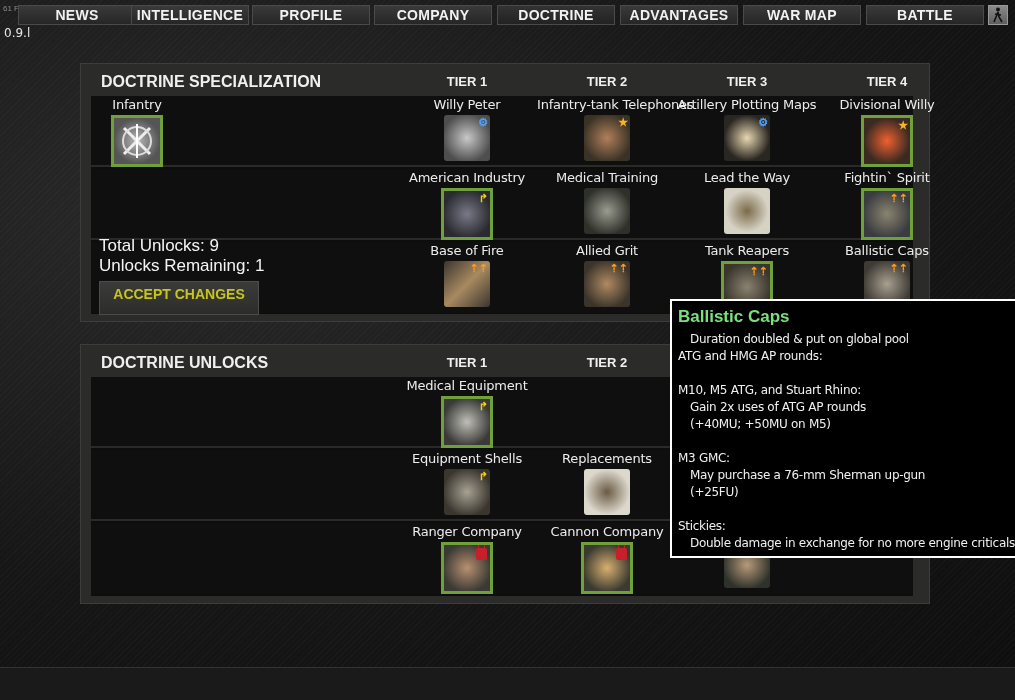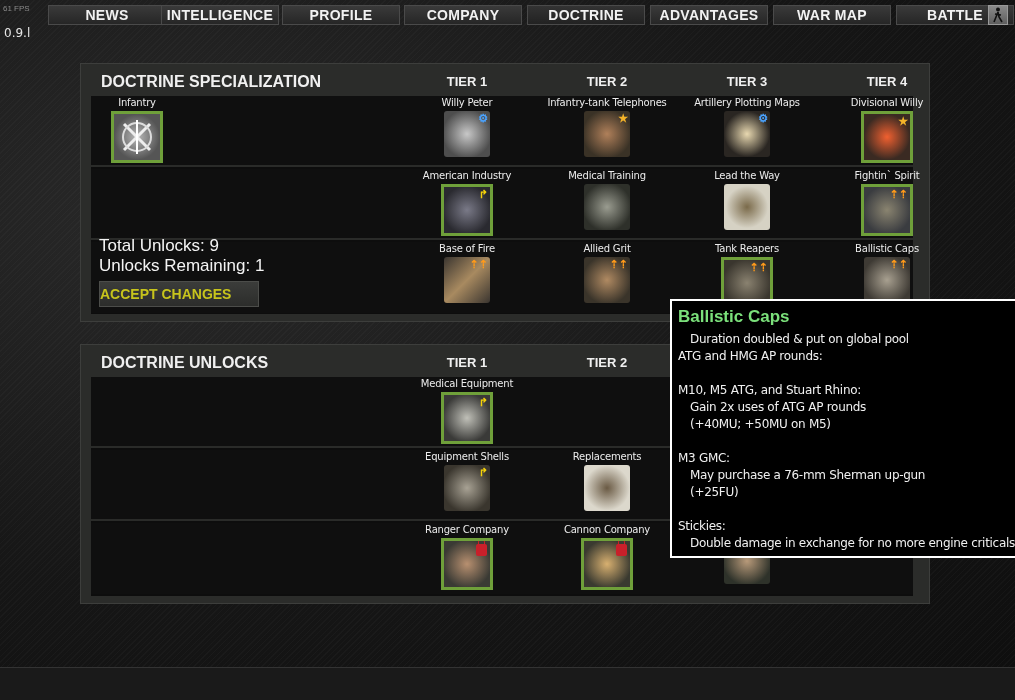--- a/index.html
+++ b/index.html
@@ -11,54 +11,54 @@
     font-family: "Liberation Sans", sans-serif; color:#fff;
   }
   .fps { position:absolute; left:3px; top:4px; font-size:8px; color:#8a8a8a; }
   .version { position:absolute; left:4px; top:26px; font-size:12px; color:#e6e6e6; font-family:"DejaVu Sans", sans-serif; }
   .topnav { position:absolute; top:5px; left:6px; height:20px; }
   .navbtn {
     position:absolute; top:0; height:20px; width:118px;
     background:linear-gradient(#3a3a3a, #262626);
     border:1px solid #4a4a4a; box-sizing:border-box;
     font-weight:bold; font-size:14px; color:#f2f2f2; text-align:center; line-height:19px;
-    letter-spacing:0.3px; cursor:pointer;margin-left:30px;
+    letter-spacing:0.3px; cursor:pointer;
   }
   .navbtn.active { background:linear-gradient(#333,#222); }
   .person-btn {
     position:absolute; left:988px; top:5px; width:20px; height:20px; box-sizing:border-box;
     background:linear-gradient(#8a8a8a,#5e5e5e); border:1px solid #999;
     display:flex; align-items:center; justify-content:center;
   }
 
   .panel {
     position:absolute; left:80px; width:850px;
     background:#2b2c2a; border:1px solid #3d3e3c; box-sizing:border-box;
   }
   .panel .ptitle { position:absolute; left:20px; font-weight:bold; font-size:16px; color:#f0f0f0; }
   .panel .tier { position:absolute; font-weight:bold; font-size:13px; color:#f0f0f0; width:100px; text-align:center; }
   .rows { position:absolute; left:10px; right:16px; background:#0d0d0d; }
   .row { position:absolute; left:0; right:0; height:71px; background:#0f0f0f; border-bottom:2px solid #2a2b29; box-sizing:border-box; }
 
   .cell { position:absolute; width:140px; text-align:center; }
-  .cell .lbl { font-size:10px; color:#ececec; white-space:nowrap; display:block; font-family:"DejaVu Sans", sans-serif; letter-spacing:-0.2px; }
+  .cell .lbl { font-size:13px; color:#ececec; white-space:nowrap; display:block; font-family:"DejaVu Sans", sans-serif; letter-spacing:-0.2px; }
   .icon {
     display:block; margin:3px auto 0; width:46px; height:46px; box-sizing:border-box;
     border-radius:3px; position:relative; overflow:hidden;
   }
   .icon.sel { border:3px solid #6fa03a; border-radius:0; }
   .badge { position:absolute; right:2px; top:2px; font-size:11px; line-height:11px; font-weight:bold; }
   .lock { position:absolute; right:3px; top:3px; width:11px; height:12px; background:#c8202a; border-radius:2px; }
   .lock:before { content:""; position:absolute; left:2px; top:-5px; width:5px; height:5px; border:1px solid #c8202a; border-bottom:none; border-radius:4px 4px 0 0; }
 
   .stats { position:absolute; left:18px; top:172px; font-weight:normal; font-size:17px; line-height:20px; color:#f4f4f4; }
   .accept-btn {
-    position:absolute; left:18px; top:281px; width:160px; height:26px; box-sizing:border-box;
+    position:absolute; left:18px; top:281px; width:160px; height:34px; box-sizing:border-box;
     background:linear-gradient(#3b3c3a,#2c2d2b); border:1px solid #4c4d4a;
-    color:#c7c41c; font-weight:bold; font-size:14px; line-height:24px; text-align:left; cursor:pointer;
+    color:#c7c41c; font-weight:bold; font-size:14px; line-height:24px; text-align:center; cursor:pointer;
   }
 
   .tooltip {
     position:absolute; left:670px; top:299px; width:346px; height:259px; box-sizing:border-box;
     background:#000; border:2px solid #fff; border-right:none; padding:6px 0 0 6px;
   }
   .tooltip .tt-title { font-weight:bold; font-size:17px; color:#7be07b; margin-bottom:4px; }
   .tooltip .tt-line { font-size:12px; line-height:17px; color:#f0f0f0; white-space:pre; font-family:"DejaVu Sans", sans-serif; letter-spacing:-0.3px; }
   .tooltip .tt-line.indent { padding-left:12px; }
   .tooltip .gap { height:17px; }

